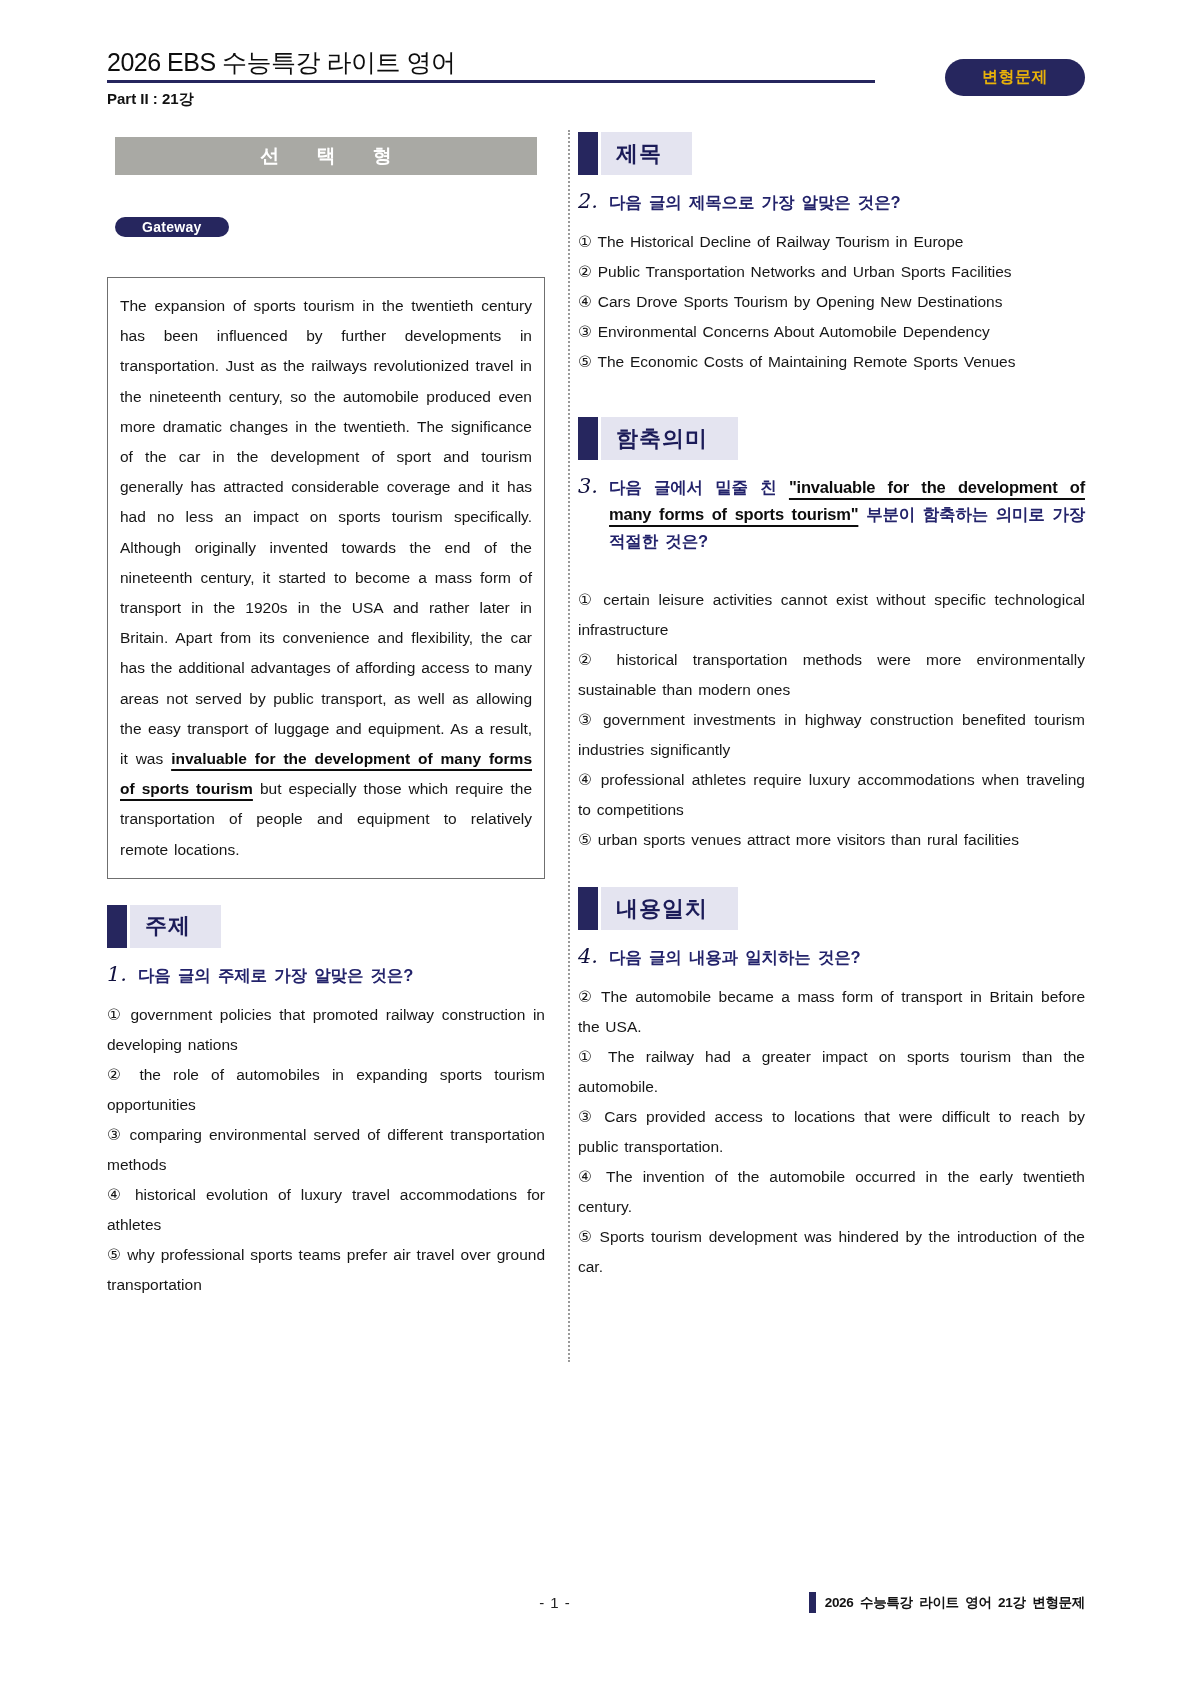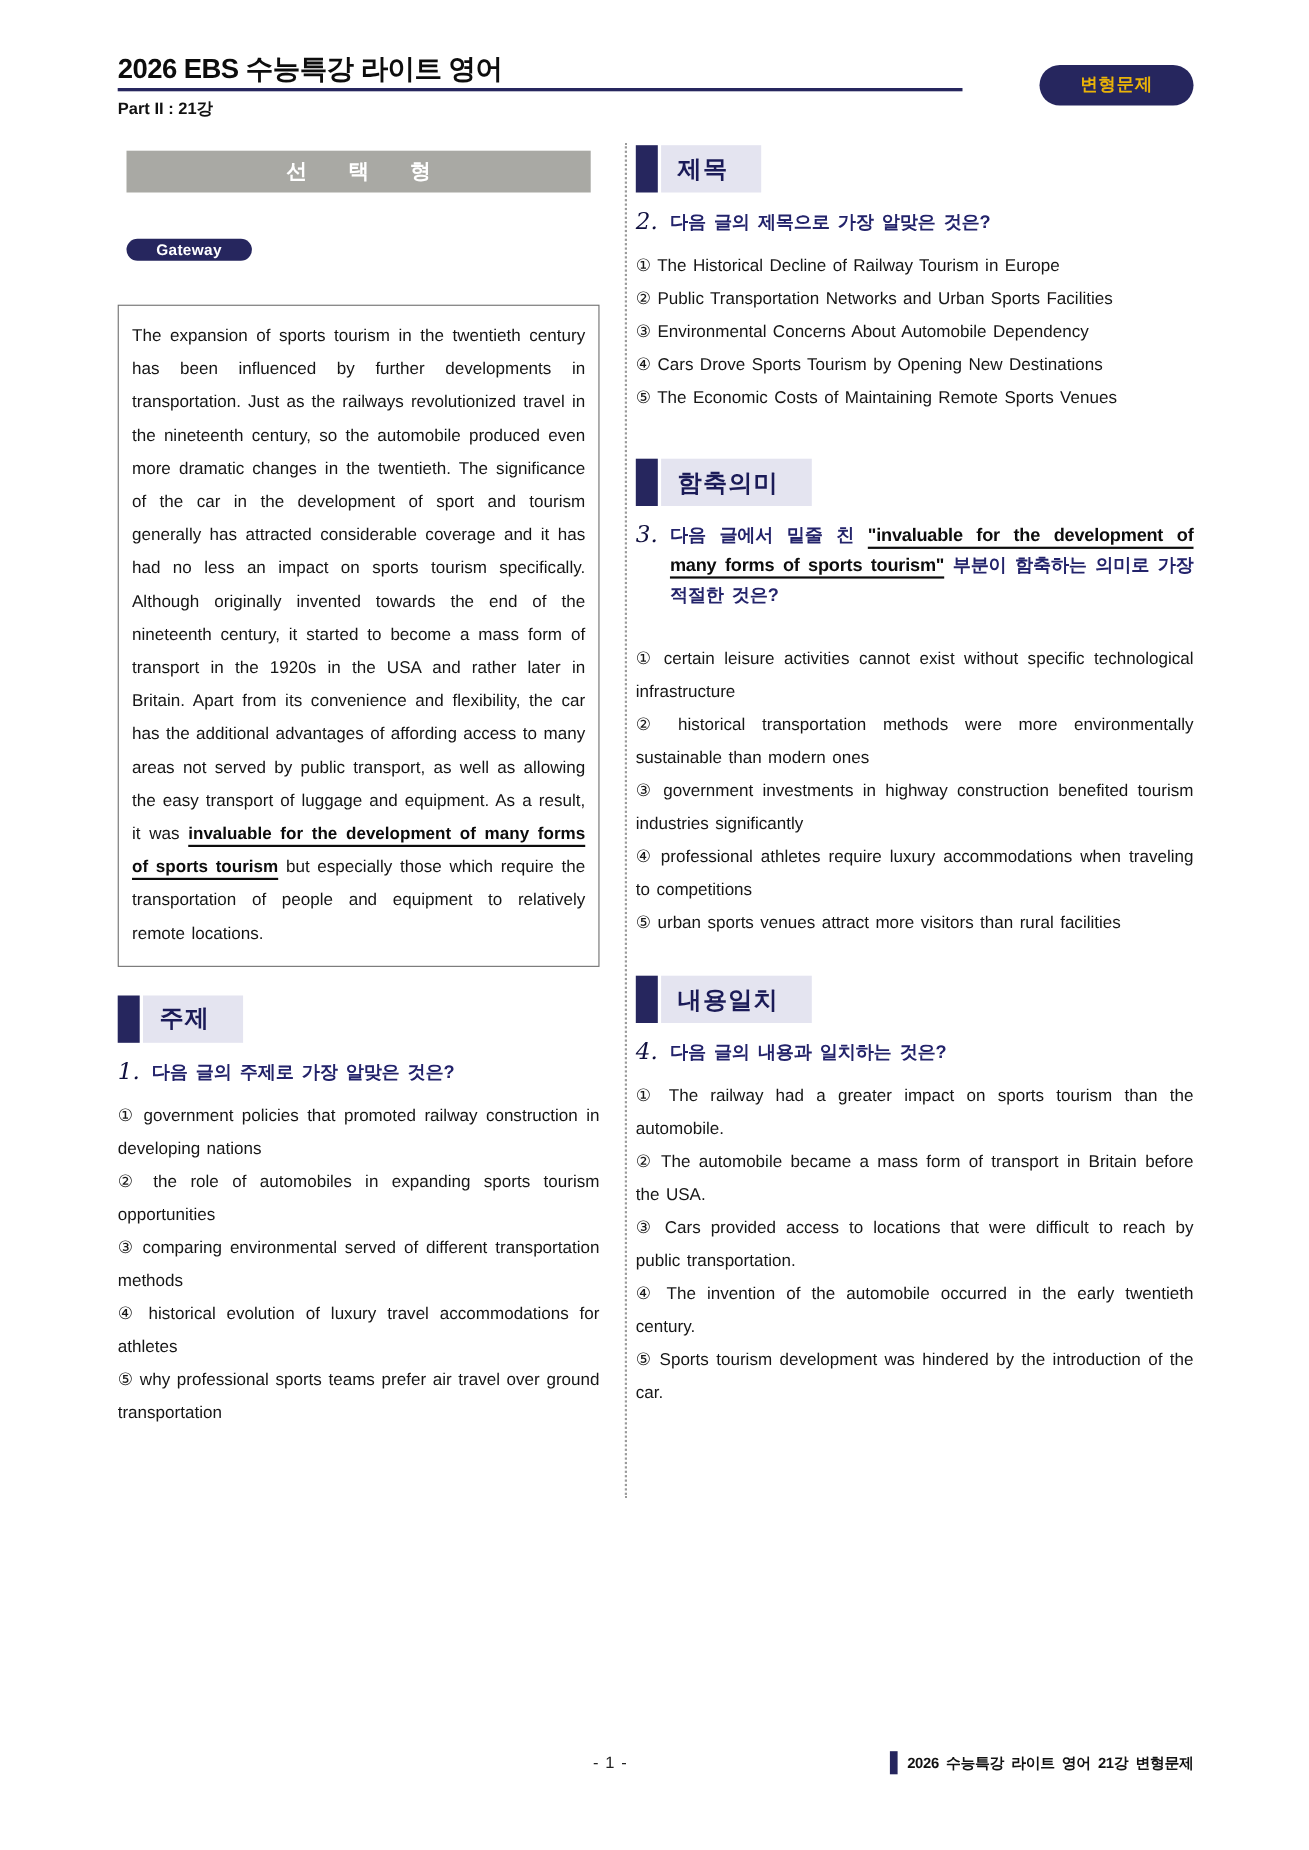--- a/index.html
+++ b/index.html
@@ -6,21 +6,21 @@
   html,body { background:#ffffff; }
   body {
     width:1190px; height:1682px; position:relative; overflow:hidden;
     font-family:"Liberation Sans","DejaVu Sans",sans-serif; color:#161616;
   }
   .page { position:absolute; inset:0; }
 
   
   .title {
     position:absolute; left:107px; top:46px;
-    font-size:25px; font-weight:700; letter-spacing:-0.5px; color:#0d0d0d;
+    font-size:25px; font-weight:400; letter-spacing:-0.5px; color:#0d0d0d;
   }
   .rule { position:absolute; left:107px; top:80px; width:768px; height:3px; background:#26265E; }
   .badge {
     position:absolute; right:105px; top:59px; width:140px; height:37px;
     background:#26265E; border-radius:19px; color:#eab308;
     font-size:16px; font-weight:800; display:flex; align-items:center; justify-content:center;
     letter-spacing:0.5px;
   }
   .part { position:absolute; left:107px; top:90px; font-size:15px; font-weight:800; color:#111; }
 
@@ -143,22 +143,22 @@
       <span class="section-bar"></span>
       <span class="section-label">제목</span>
     </div>
     <div class="q-heading">
       <span class="q-num">2.</span>
       <div class="q-prompt">다음 글의 제목으로 가장 알맞은 것은?</div>
     </div>
     <div class="choices">
       <div class="choice">① The Historical Decline of Railway Tourism in Europe</div>
       <div class="choice">② Public Transportation Networks and Urban Sports Facilities</div>
+      <div class="choice">④ Cars Drove Sports Tourism by Opening New Destinations</div>
       <div class="choice">③ Environmental Concerns About Automobile Dependency</div>
-      <div class="choice">④ Cars Drove Sports Tourism by Opening New Destinations</div>
       <div class="choice">⑤ The Economic Costs of Maintaining Remote Sports Venues</div>
     </div>
 
     <div class="section-header gap-lg">
       <span class="section-bar"></span>
       <span class="section-label">함축의미</span>
     </div>
     <div class="q-heading">
       <span class="q-num">3.</span>
       <div class="q-prompt q-prompt-justify">
@@ -177,22 +177,22 @@
 
     <div class="section-header" style="margin-top:32px;">
       <span class="section-bar"></span>
       <span class="section-label">내용일치</span>
     </div>
     <div class="q-heading">
       <span class="q-num">4.</span>
       <div class="q-prompt">다음 글의 내용과 일치하는 것은?</div>
     </div>
     <div class="choices">
+      <div class="choice">② The automobile became a mass form of transport in Britain before the USA.</div>
       <div class="choice">① The railway had a greater impact on sports tourism than the automobile.</div>
-      <div class="choice">② The automobile became a mass form of transport in Britain before the USA.</div>
       <div class="choice">③ Cars provided access to locations that were difficult to reach by public transportation.</div>
       <div class="choice">④ The invention of the automobile occurred in the early twentieth century.</div>
       <div class="choice">⑤ Sports tourism development was hindered by the introduction of the car.</div>
     </div>
   </section>
 
   <div class="footer-page">- 1 -</div>
   <div class="footer-right">
     <span class="footer-bar"></span>
     <span class="footer-text">2026 수능특강 라이트 영어 21강 변형문제</span>

